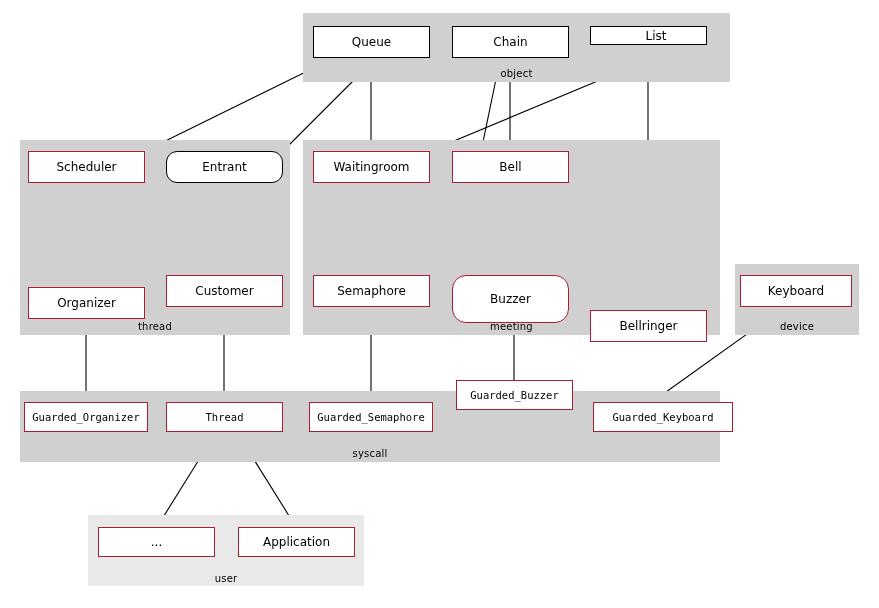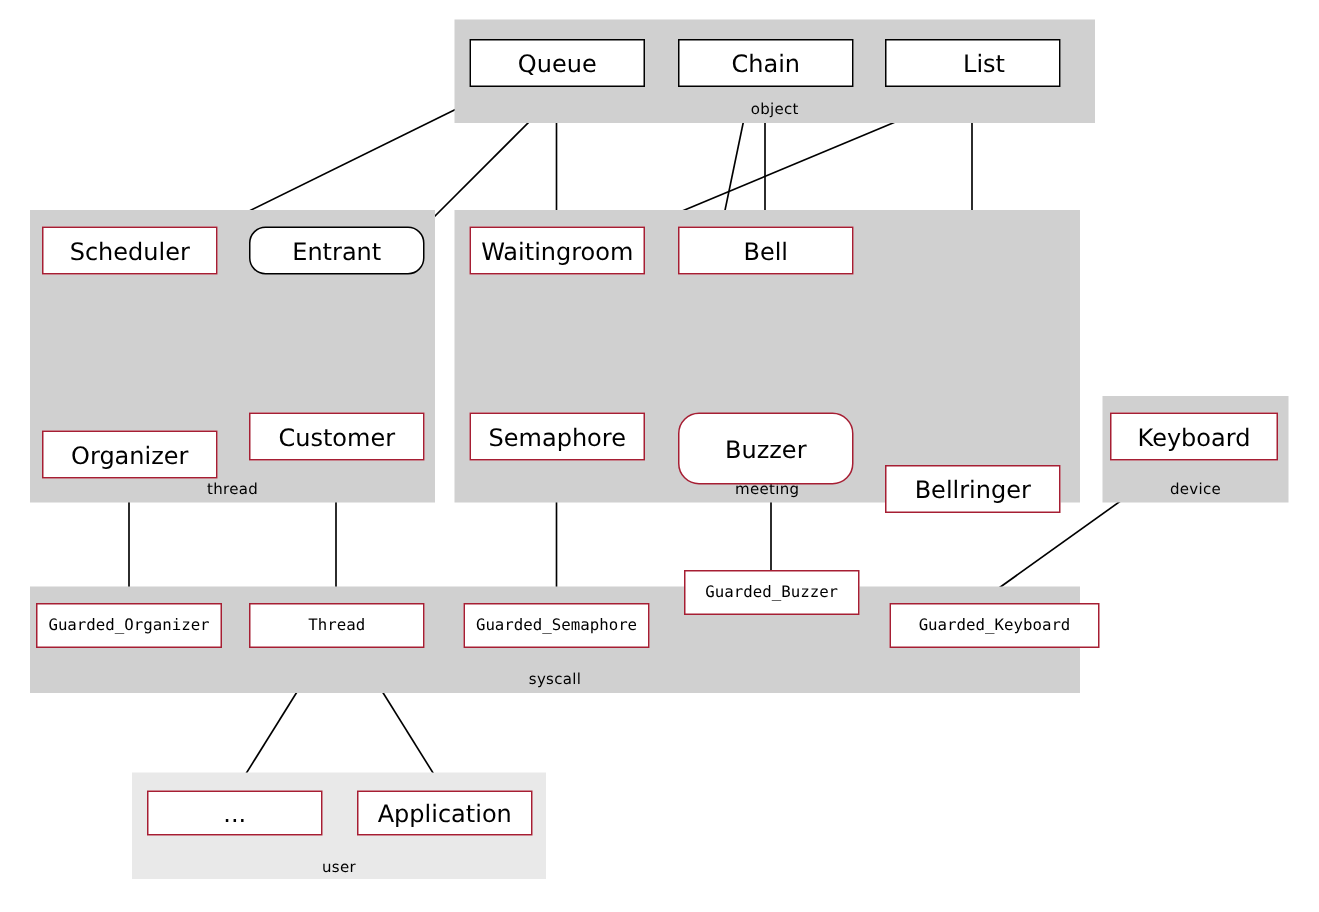--- a/index.html
+++ b/index.html
@@ -25,21 +25,21 @@
     font-family:"DejaVu Sans", sans-serif;
     letter-spacing:0.2px;
   }
 
   .node{
     position:absolute;
     box-sizing:border-box;
     background:#ffffff;
     border:1.6px solid #a61e33;
     display:flex;align-items:center;justify-content:center;
-    font-size:16px;
+    font-size:12px;
     color:#000;
     font-family:"DejaVu Sans", sans-serif;
     white-space:nowrap;
     z-index:3;
   }
   .node.black{border-color:#000000;border-width:1.4px;}
   .node.mono{font-family:"DejaVu Sans Mono", monospace;font-size:10.5px;}
 </style>
 </head>
 <body>
@@ -91,21 +91,21 @@
       <div class="pkg" style="left: 735px; top: 264px; width: 124px; height: 71px;"></div>
       <div class="pkg-label" style="left: 735px; width: 124px; top: 321px;">device</div>
       <div class="pkg" style="left: 20px; top: 391px; width: 700px; height: 71px;"></div>
       <div class="pkg-label" style="left: 20px; width: 700px; top: 448px;">syscall</div>
       <div class="pkg light" style="left: 88px; top: 515px; width: 276px; height: 71px;"></div>
       <div class="pkg-label" style="left: 88px; width: 276px; top: 573px;">user</div>
     </div>
   <div id="node-layer">
       <div class="node black" style="left: 313px; top: 26px; width: 117px; height: 32px;">Queue</div>
       <div class="node black" style="left: 452px; top: 26px; width: 117px; height: 32px;">Chain</div>
-      <div class="node black" style="left: 590px; top: 26px; width: 117px; height: 32px; padding-left: 15px;">List</div>
+      <div class="node black" style="left: 590px; top: 26px; width: 117px; height: 19px; padding-left: 15px;">List</div>
       <div class="node" style="left: 28px; top: 151px; width: 117px; height: 32px;">Scheduler</div>
       <div class="node black" style="left: 166px; top: 151px; width: 117px; height: 32px; border-radius: 11px;">Entrant</div>
       <div class="node" style="left: 313px; top: 151px; width: 117px; height: 32px;">Waitingroom</div>
       <div class="node" style="left: 452px; top: 151px; width: 117px; height: 32px;">Bell</div>
       <div class="node" style="left: 28px; top: 275px; width: 117px; height: 32px; margin-top: 12px;">Organizer</div>
       <div class="node" style="left: 166px; top: 275px; width: 117px; height: 32px;">Customer</div>
       <div class="node" style="left: 313px; top: 275px; width: 117px; height: 32px;">Semaphore</div>
       <div class="node" style="left: 452px; top: 275px; width: 117px; height: 48px; border-radius: 14px;">Buzzer</div>
       <div class="node" style="left: 590px; top: 275px; width: 117px; height: 32px; margin-top: 35px;">Bellringer</div>
       <div class="node" style="left: 740px; top: 275px; width: 112px; height: 32px;">Keyboard</div>

